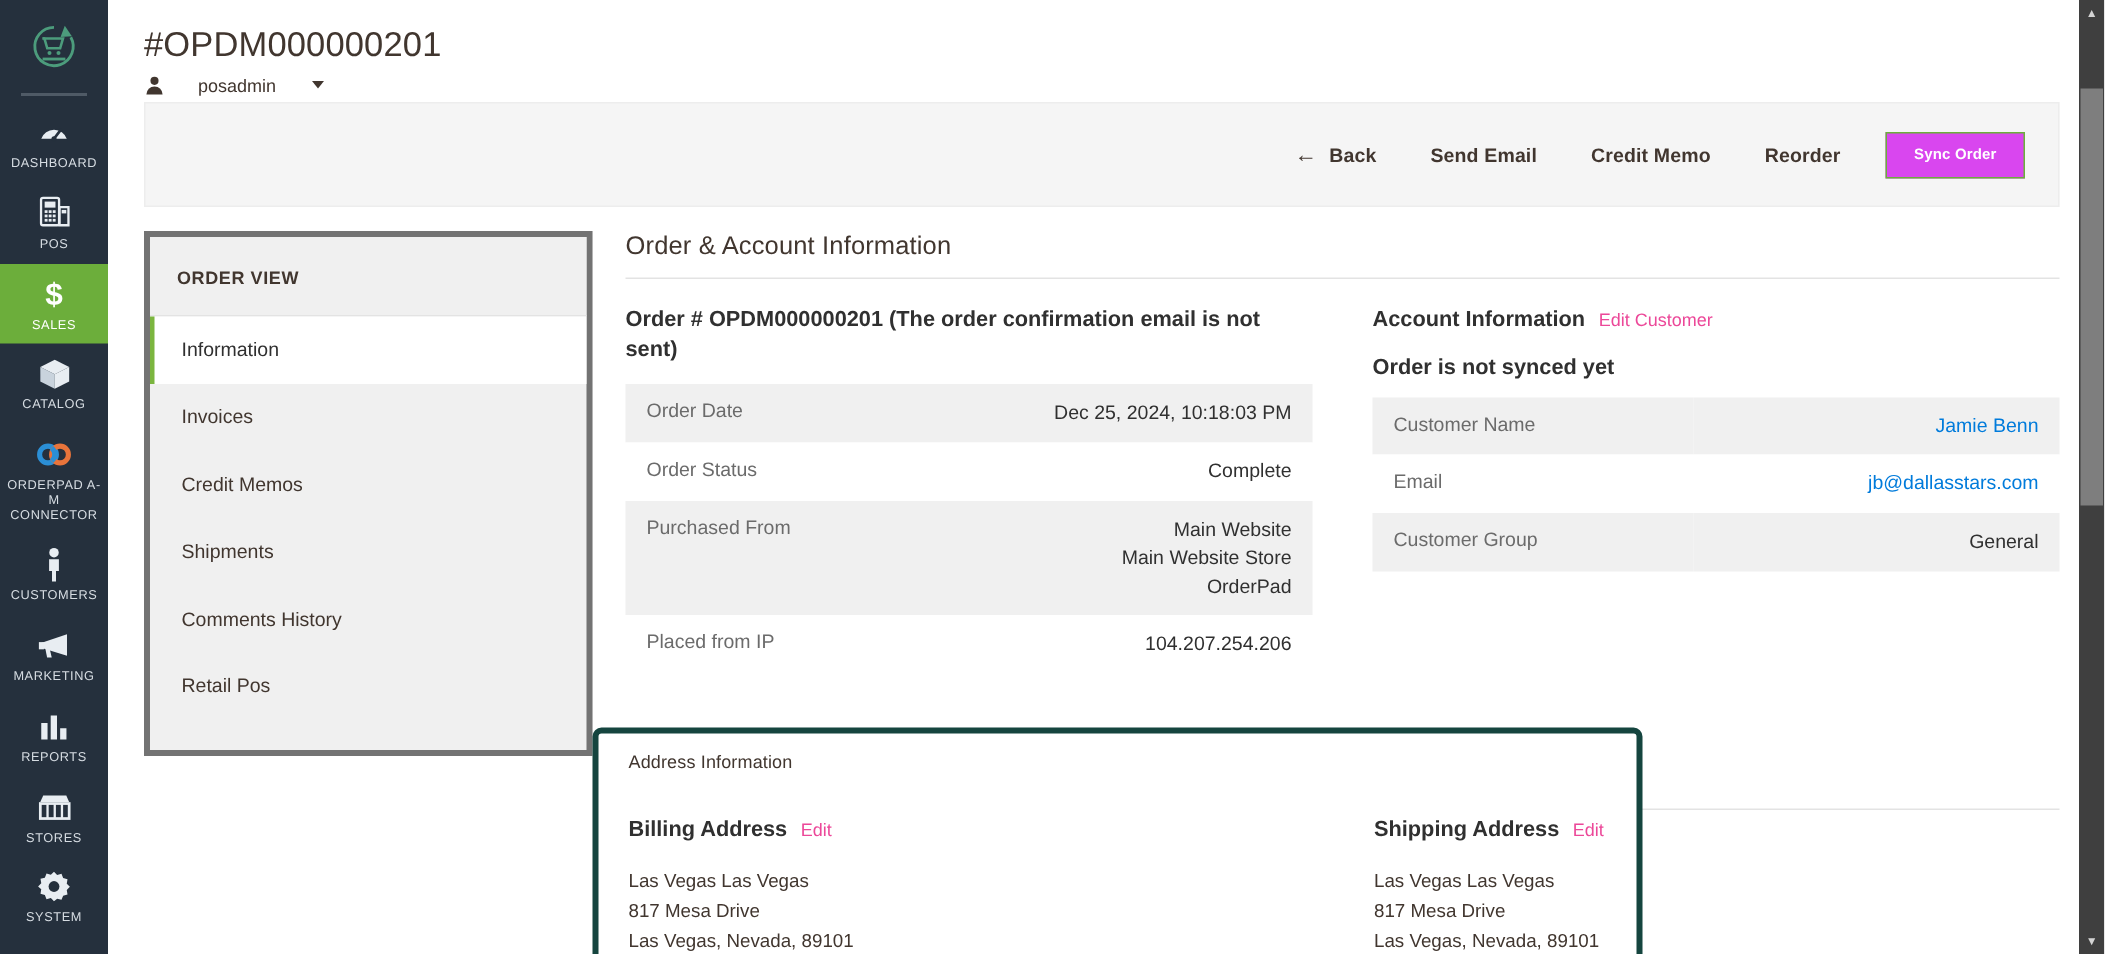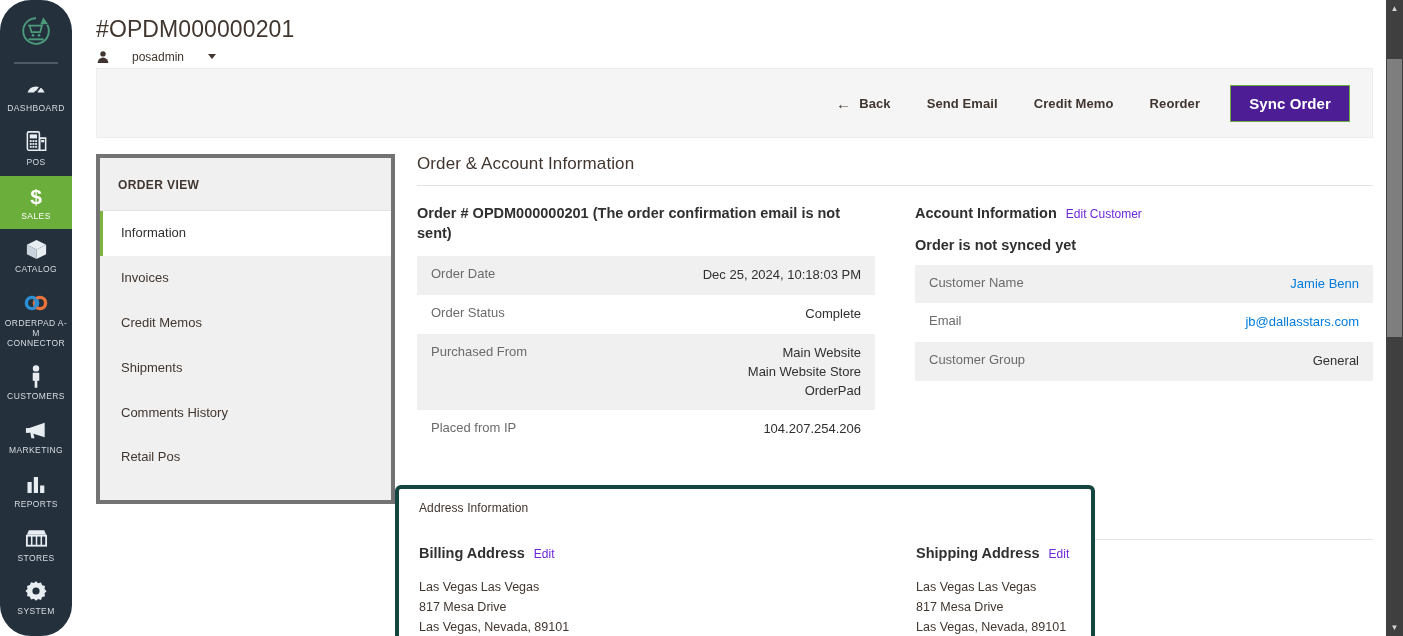--- a/index.html
+++ b/index.html
@@ -11,21 +11,20 @@
   }
   .app { position: relative; width: 1403px; height: 636px; display: flex; }
 
   
   .admin-menu {
     width: 72px; height: 636px;
     background: #25303d;
     flex: 0 0 72px;
     position: relative;
     overflow: hidden;
-    border-radius: 31px;
   }
   .logo-block {
     height: 56px;
     display: flex; align-items: center; justify-content: center;
     padding-top: 6px;
   }
   .logo-sep {
     width: 44px; height: 2px; background: #4f5a66;
     margin: 6px auto 4px auto;
   }
@@ -96,24 +95,24 @@
   .btn-plain {
     background: none; border: none;
     font-family: "Liberation Sans", sans-serif;
     font-size: 13px; font-weight: 700; color: #41362f;
     cursor: pointer;
     padding: 8px 18px;
     display: flex; align-items: center; gap: 8px;
     letter-spacing: .1px;
   }
   .btn-primary {
-    background: #4c1d95; border: 1px solid #6cae3b;
+    background: #d946ef; border: 1px solid #6cae3b;
     color: #ffffff;
     font-family: "Liberation Sans", sans-serif;
-    font-size: 15px; font-weight: 700;
+    font-size: 10px; font-weight: 700;
     padding: 9px 18px;
     cursor: pointer; margin-left: 12px;
     letter-spacing: .1px;
   }
   .back-arrow { font-size: 15px; line-height: 1; }
 
   
   .content {
     display: flex;
     margin: 16px 30px 0 24px;
@@ -161,21 +160,21 @@
   .cols { display: flex; gap: 40px; }
   .col { flex: 1 1 0; min-width: 0; }
 
   .sub-head {
     font-size: 14.5px; font-weight: 700; color: #303030;
     line-height: 1.35; margin-bottom: 13px;
     display: flex; align-items: baseline; gap: 9px; flex-wrap: wrap;
   }
   .sub-head.stack { display: block; }
   .link {
-    color: #6d28d9; font-size: 12px; font-weight: 400;
+    color: #ec4899; font-size: 12px; font-weight: 400;
     text-decoration: none; cursor: pointer;
   }
   .sub-head2 {
     font-size: 14.5px; font-weight: 700; color: #303030;
     margin-bottom: 12px;
   }
 
   table.info { width: 100%; border-collapse: collapse; }
   table.info tr.odd { background: #f0f0f0; }
   table.info tr.even { background: #ffffff; }

